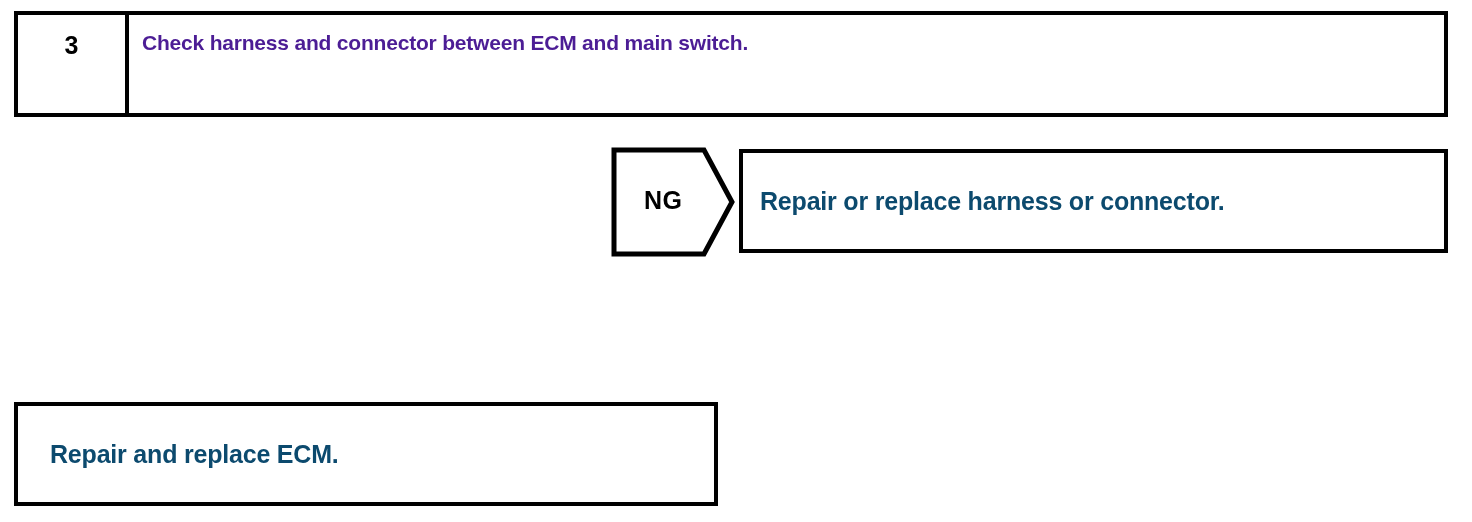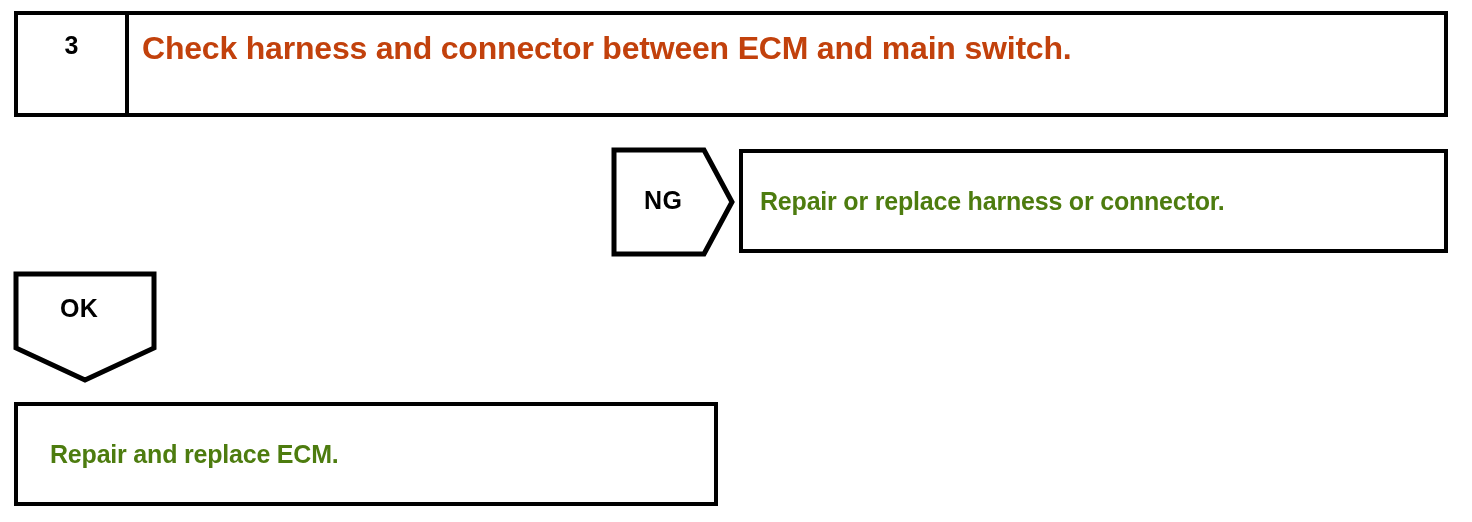--- a/index.html
+++ b/index.html
@@ -56,38 +56,38 @@
   }
   .step-desc-cell {
     flex: 1 1 auto;
     display: flex;
     align-items: flex-start;
     padding-top: 16px;
     padding-left: 13px;
     box-sizing: border-box;
   }
   .step-desc-text {
-    font-size: 32px;
+    font-size: 21px;
     font-weight: bold;
-    color: #c2410c;
+    color: #4c1d95;
     line-height: 1.1;
     letter-spacing: -0.2px;
     white-space: nowrap;
   }
   
   .result-box {
     border: 4px solid #000000;
     display: flex;
     align-items: center;
     box-sizing: border-box;
   }
   .result-box-text {
     font-size: 25px;
     font-weight: bold;
-    color: #4d7c0f;
+    color: #0c4a6e;
     letter-spacing: -0.2px;
     white-space: nowrap;
   }
   #ng-result-box {
     left: 739px;
     top: 149px;
     width: 709px;
     height: 104px;
     padding-left: 17px;
   }
@@ -154,24 +154,18 @@
     <svg width="126" height="112" viewBox="0 0 126 112" aria-hidden="true">
       <polygon points="4,4 94,4 122,56 94,108 4,108" fill="#ffffff" stroke="#000000" stroke-width="5" stroke-linejoin="miter"></polygon>
     </svg>
     <span class="arrow-label" id="ng-arrow-label">NG</span>
   </div>
 
   <div class="node result-box" id="ng-result-box">
     <span class="result-box-text">Repair or replace harness or connector.</span>
   </div>
 
-  <div class="arrow-tag" id="ok-arrow-tag">
-    <svg width="146" height="114" viewBox="0 0 146 114" aria-hidden="true">
-      <polygon points="4,4 142,4 142,78 73,110 4,78" fill="#ffffff" stroke="#000000" stroke-width="5" stroke-linejoin="miter"></polygon>
-    </svg>
-    <span class="arrow-label" id="ok-arrow-label">OK</span>
-  </div>
 
   <div class="node result-box" id="ok-result-box">
     <span class="result-box-text">Repair and replace ECM.</span>
   </div>
 
 </div>
 
 </body></html>

